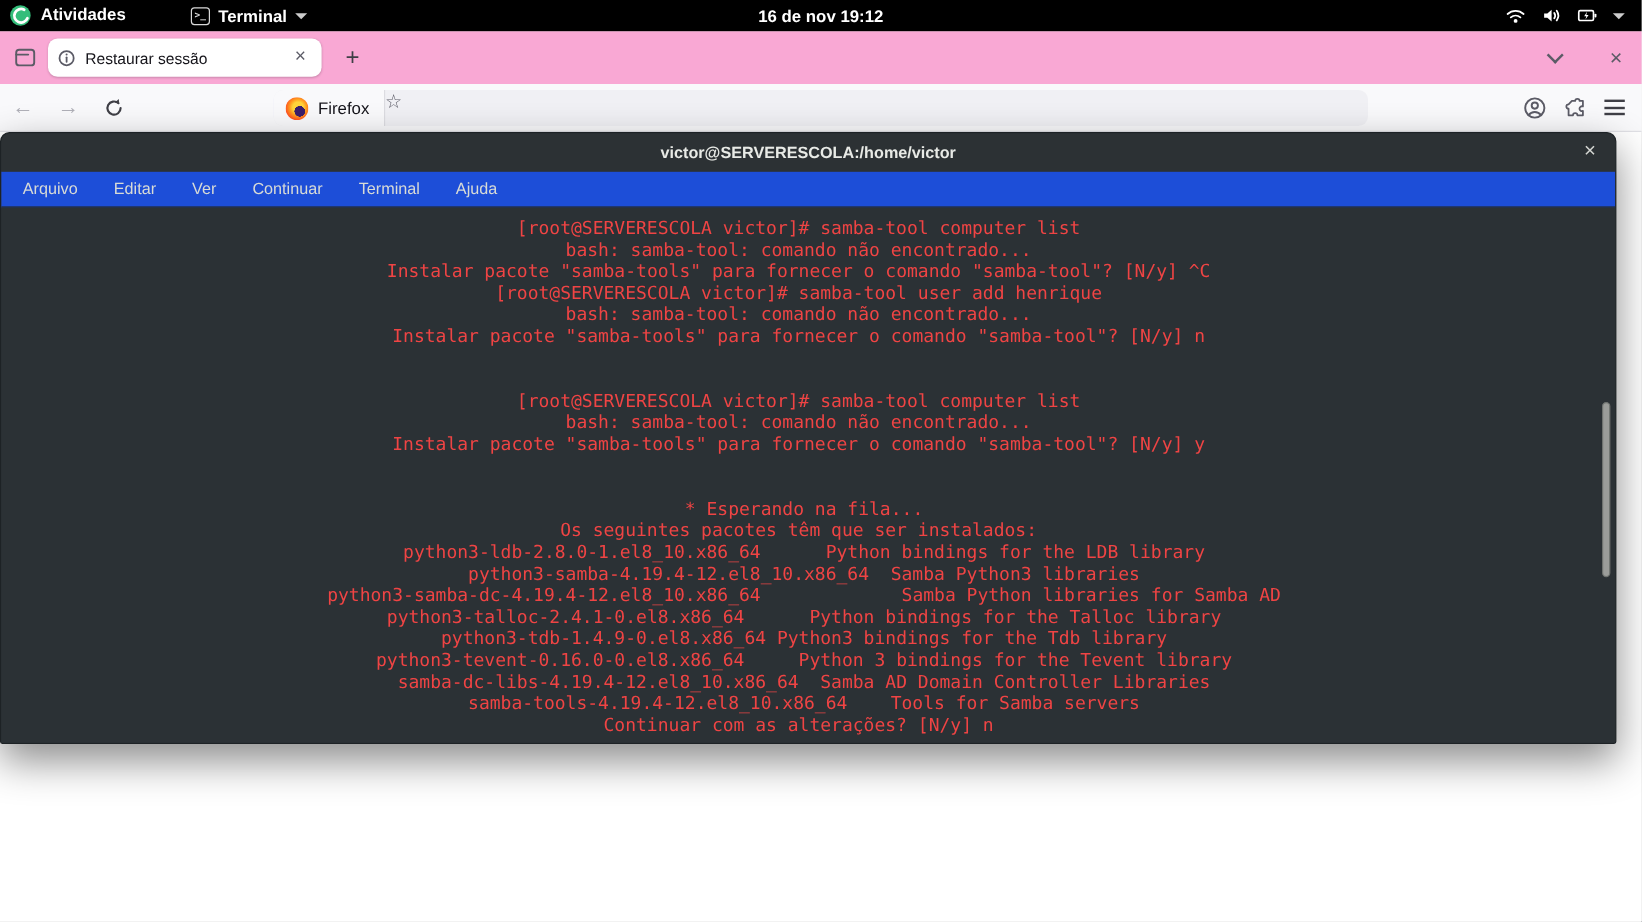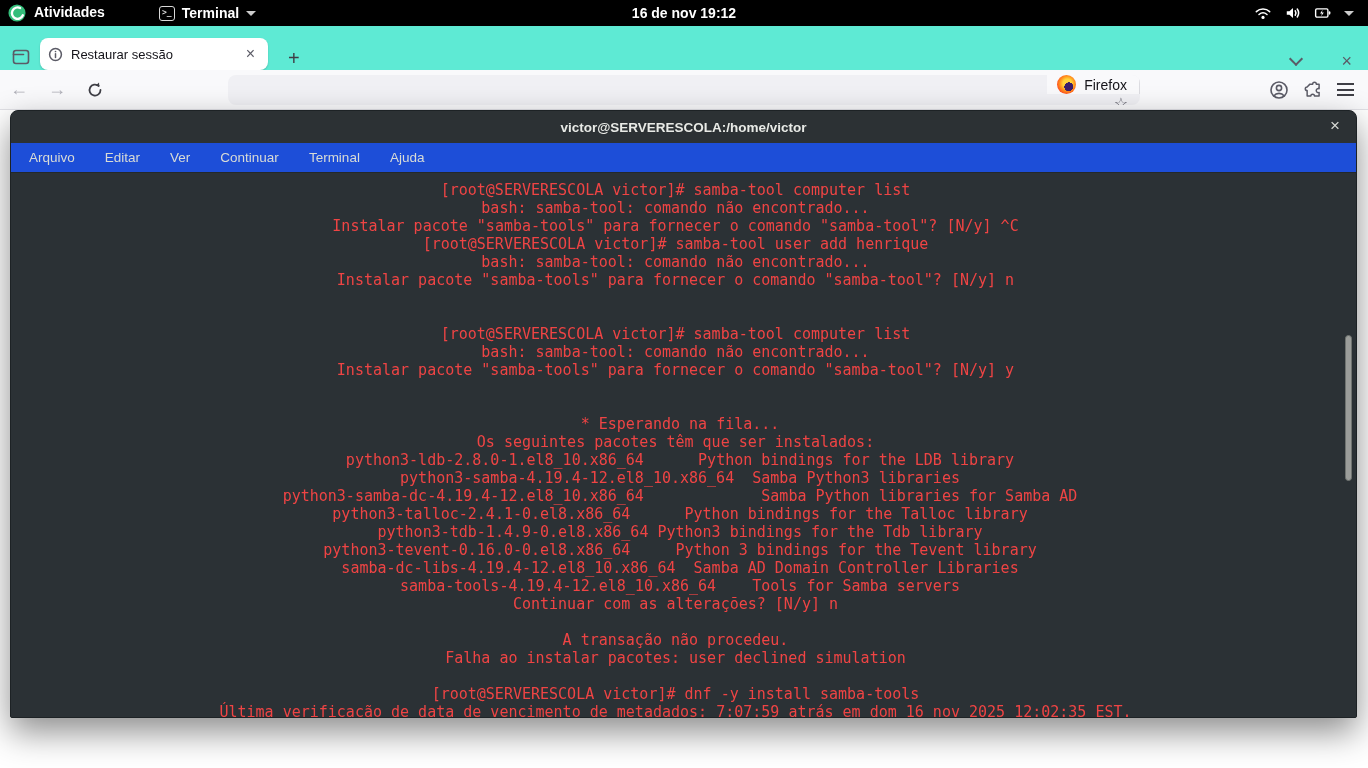--- a/index.html
+++ b/index.html
@@ -20,60 +20,60 @@
   .caret-down { width:0; height:0; border-left:5px solid transparent;
                 border-right:5px solid transparent; border-top:5px solid #ccc; }
   .clock { position:absolute; left:0; right:0; text-align:center; font-size:14px;
            font-weight:700; color:#fff; pointer-events:none; }
   .topbar .right { margin-left:auto; display:flex; align-items:center; gap:12px;
                    padding-right:14px; z-index:2; }
   .sysicon { width:18px; height:16px; display:block; }
 
   
   .browser { position:absolute; left:0; top:26px; width:1368px; height:742px; background:#fff; }
-  .tabbar { position:relative; height:44px; background:#5eead4; display:flex; align-items:flex-end; }
+  .tabbar { position:relative; height:44px; background:#f9a8d4; display:flex; align-items:center; }
   .fxview { width:26px; height:26px; margin-left:8px; border-radius:4px;
             display:flex; align-items:center; justify-content:center; }
   .tab { position:relative; margin-left:6px; width:228px; height:32px; background:#fff;
          border-radius:8px; box-shadow:0 1px 2px rgba(0,0,0,.18);
          display:flex; align-items:center; padding:0 8px; gap:8px; }
   .tab .title { font-size:13px; color:#15141a; flex:1; white-space:nowrap; overflow:hidden; }
   .tab .close, .iconbtn { color:#5b5b66; }
   .tab .close { font-size:16px; line-height:1; padding:2px 5px; border-radius:4px; }
   .newtab { font-size:20px; color:#3f3f46; margin-left:12px; padding:0 8px; border-radius:4px; }
   .tab-right { margin-left:auto; display:flex; align-items:center; gap:40px; padding-right:16px; }
   .chev { width:10px; height:10px; border-right:2px solid #5b5b66; border-bottom:2px solid #5b5b66;
           transform:rotate(45deg); margin-top:-4px; }
   .winclose { font-size:18px; color:#5b5b66; line-height:1; }
 
   .navbar { position:relative; height:40px; background:#f9f9fb; border-bottom:1px solid #e1e1e6;
             display:flex; align-items:center; }
   .nav-arrow { font-size:18px; color:#5b5b66; padding:4px 10px; }
   .nav-arrow.dim { color:#b0b0b8; }
   .reload { margin-left:10px; }
   .urlbar { position:absolute; left:228px; top:5px; width:912px; height:30px; background:#f0f0f4;
-            border-radius:8px; display:flex; align-items:flex-end; overflow:hidden;flex-direction:column; }
+            border-radius:8px; display:flex; align-items:flex-start; overflow:hidden; }
   .brand-chip { height:100%; background:#f9f9fb; border-right:1px solid #dcdce1;
                 display:flex; align-items:center; gap:8px; padding:0 12px 0 10px; }
   .fxlogo { width:19px; height:19px; border-radius:50%;
             background:
               radial-gradient(circle at 62% 62%, #3a1e6b 0 26%, transparent 27%),
               radial-gradient(circle at 55% 45%, #ffd43b 0 30%, #ff9a1f 48%, #ff4f1f 72%, #e03466 100%); }
   .brand-chip .bname { font-size:14px; color:#15141a; }
   .urlinput { flex:1; border:none; outline:none; background:transparent; font-size:14.5px;
               color:#15141a; padding-left:10px; font-family:"Liberation Sans", sans-serif; }
   .urlinput::placeholder { color:#7a7a83; opacity:1; }
   .star { font-size:16px; color:#5b5b66; padding-right:12px; }
   .nav-right { margin-left:auto; display:flex; align-items:center; gap:14px; padding-right:14px; }
   .hamburger { width:17px; height:13px; border-top:2px solid #3f3f46; border-bottom:2px solid #3f3f46;
                position:relative; }
   .hamburger::after { content:""; position:absolute; left:0; right:0; top:3.5px; height:2px; background:#3f3f46; }
 
   
-  .terminal { position:absolute; left:10px; top:110px; width:1347px; height:608px;
+  .terminal { position:absolute; left:0; top:110px; width:1347px; height:510px;
               border-radius:8px 8px 2px 2px; box-shadow:0 14px 34px rgba(0,0,0,.45);
               background:#2b3135; z-index:20; overflow:hidden; border:1px solid #1d2225; }
   .t-titlebar { height:32px; background:#2c3134; display:flex; align-items:center;
                 justify-content:center; position:relative; border-radius:8px 8px 0 0; }
   .t-title { font-size:13.5px; font-weight:700; color:#e8eae6; }
   .t-close { position:absolute; right:16px; top:4px; font-size:17px; color:#d5d7d3; line-height:22px; }
   .t-menubar { height:30px; background:#1d4ed8; display:flex; align-items:center; gap:30px;
                padding-left:18px; border-bottom:1px solid #23282b; }
   .t-menu-item { font-size:13.5px; color:#d8dbd6; }
   .t-body { position:relative; height:566px; background:#2b3135; }

